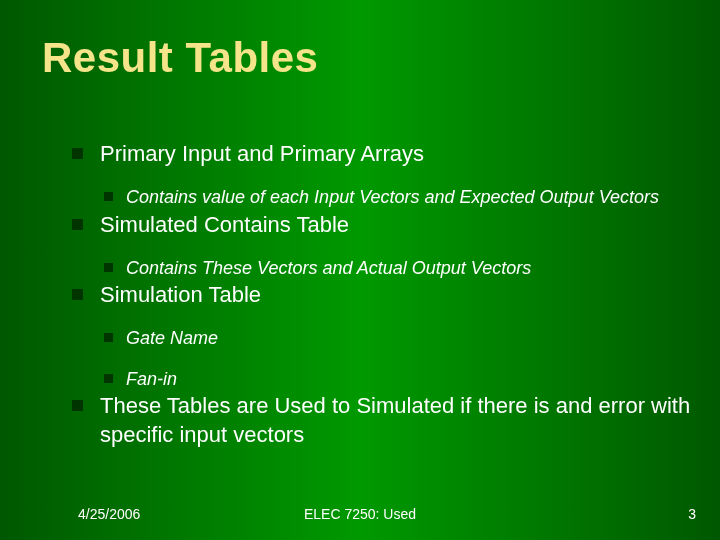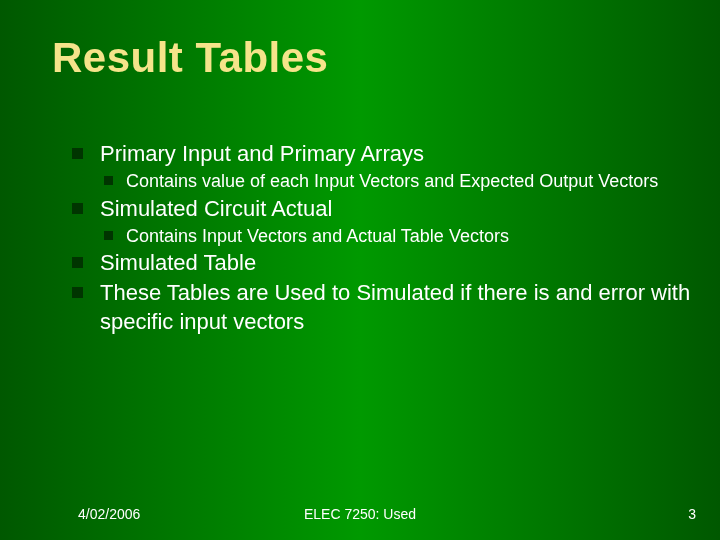--- a/index.html
+++ b/index.html
@@ -16,21 +16,21 @@
     background: linear-gradient(to right, #005800 0%, #009900 50%, #005800 100%);
     position: relative;
     box-sizing: border-box;
   }
   .title {
     font-family: "Arial Black", Arial, sans-serif;
     font-weight: 900;
     font-size: 42px;
     color: #f5e48a;
     position: absolute;
-    left: 52px;
+    left: 42px;
     top: 34px;
     letter-spacing: 0.5px;
   }
   .body {
     position: absolute;
     left: 70px;
     top: 140px;
     right: 24px;
     color: #ffffff;
   }
@@ -54,22 +54,23 @@
     left: 2px;
     top: 8px;
     width: 11px;
     height: 11px;
     background: #003500;
   }
   .lvl2 > li {
     padding-left: 26px;
     font-size: 18px;
     line-height: 1.25;
-    margin-top: 2px;
+    margin-top: 18px;
     margin-bottom: 2px;
+    font-style: italic;
   }
   .lvl2 > li::before {
     content: "";
     position: absolute;
     left: 4px;
     top: 6px;
     width: 9px;
     height: 9px;
     background: #003500;
   }
@@ -110,37 +111,43 @@
     <ul class="lvl1">
       <li>
         <span>Primary Input and Primary Arrays</span>
         <ul class="lvl2">
           <li>
             <span>Contains value of each Input Vectors and Expected Output Vectors</span>
           </li>
         </ul>
       </li>
       <li>
-        <span>Simulated Circuit Actual</span>
+        <span>Simulated Contains Table</span>
         <ul class="lvl2">
           <li>
-            <span>Contains Input Vectors and Actual Table Vectors</span>
+            <span>Contains These Vectors and Actual Output Vectors</span>
           </li>
         </ul>
       </li>
       <li>
-        <span>Simulated Table</span>
+        <span>Simulation Table</span>
         <ul class="lvl2">
+          <li>
+            <span>Gate Name</span>
+          </li>
+          <li>
+            <span>Fan-in</span>
+          </li>
         </ul>
       </li>
       <li>
         <span>These Tables are Used to Simulated if there is and error with specific input vectors</span>
       </li>
     </ul>
   </div>
 
   <div class="footer">
-    <span class="date">4/02/2006</span>
+    <span class="date">4/25/2006</span>
     <span class="center">ELEC 7250: Used</span>
     <span class="pageno">3</span>
   </div>
 
 </div>
 
 </body></html>

